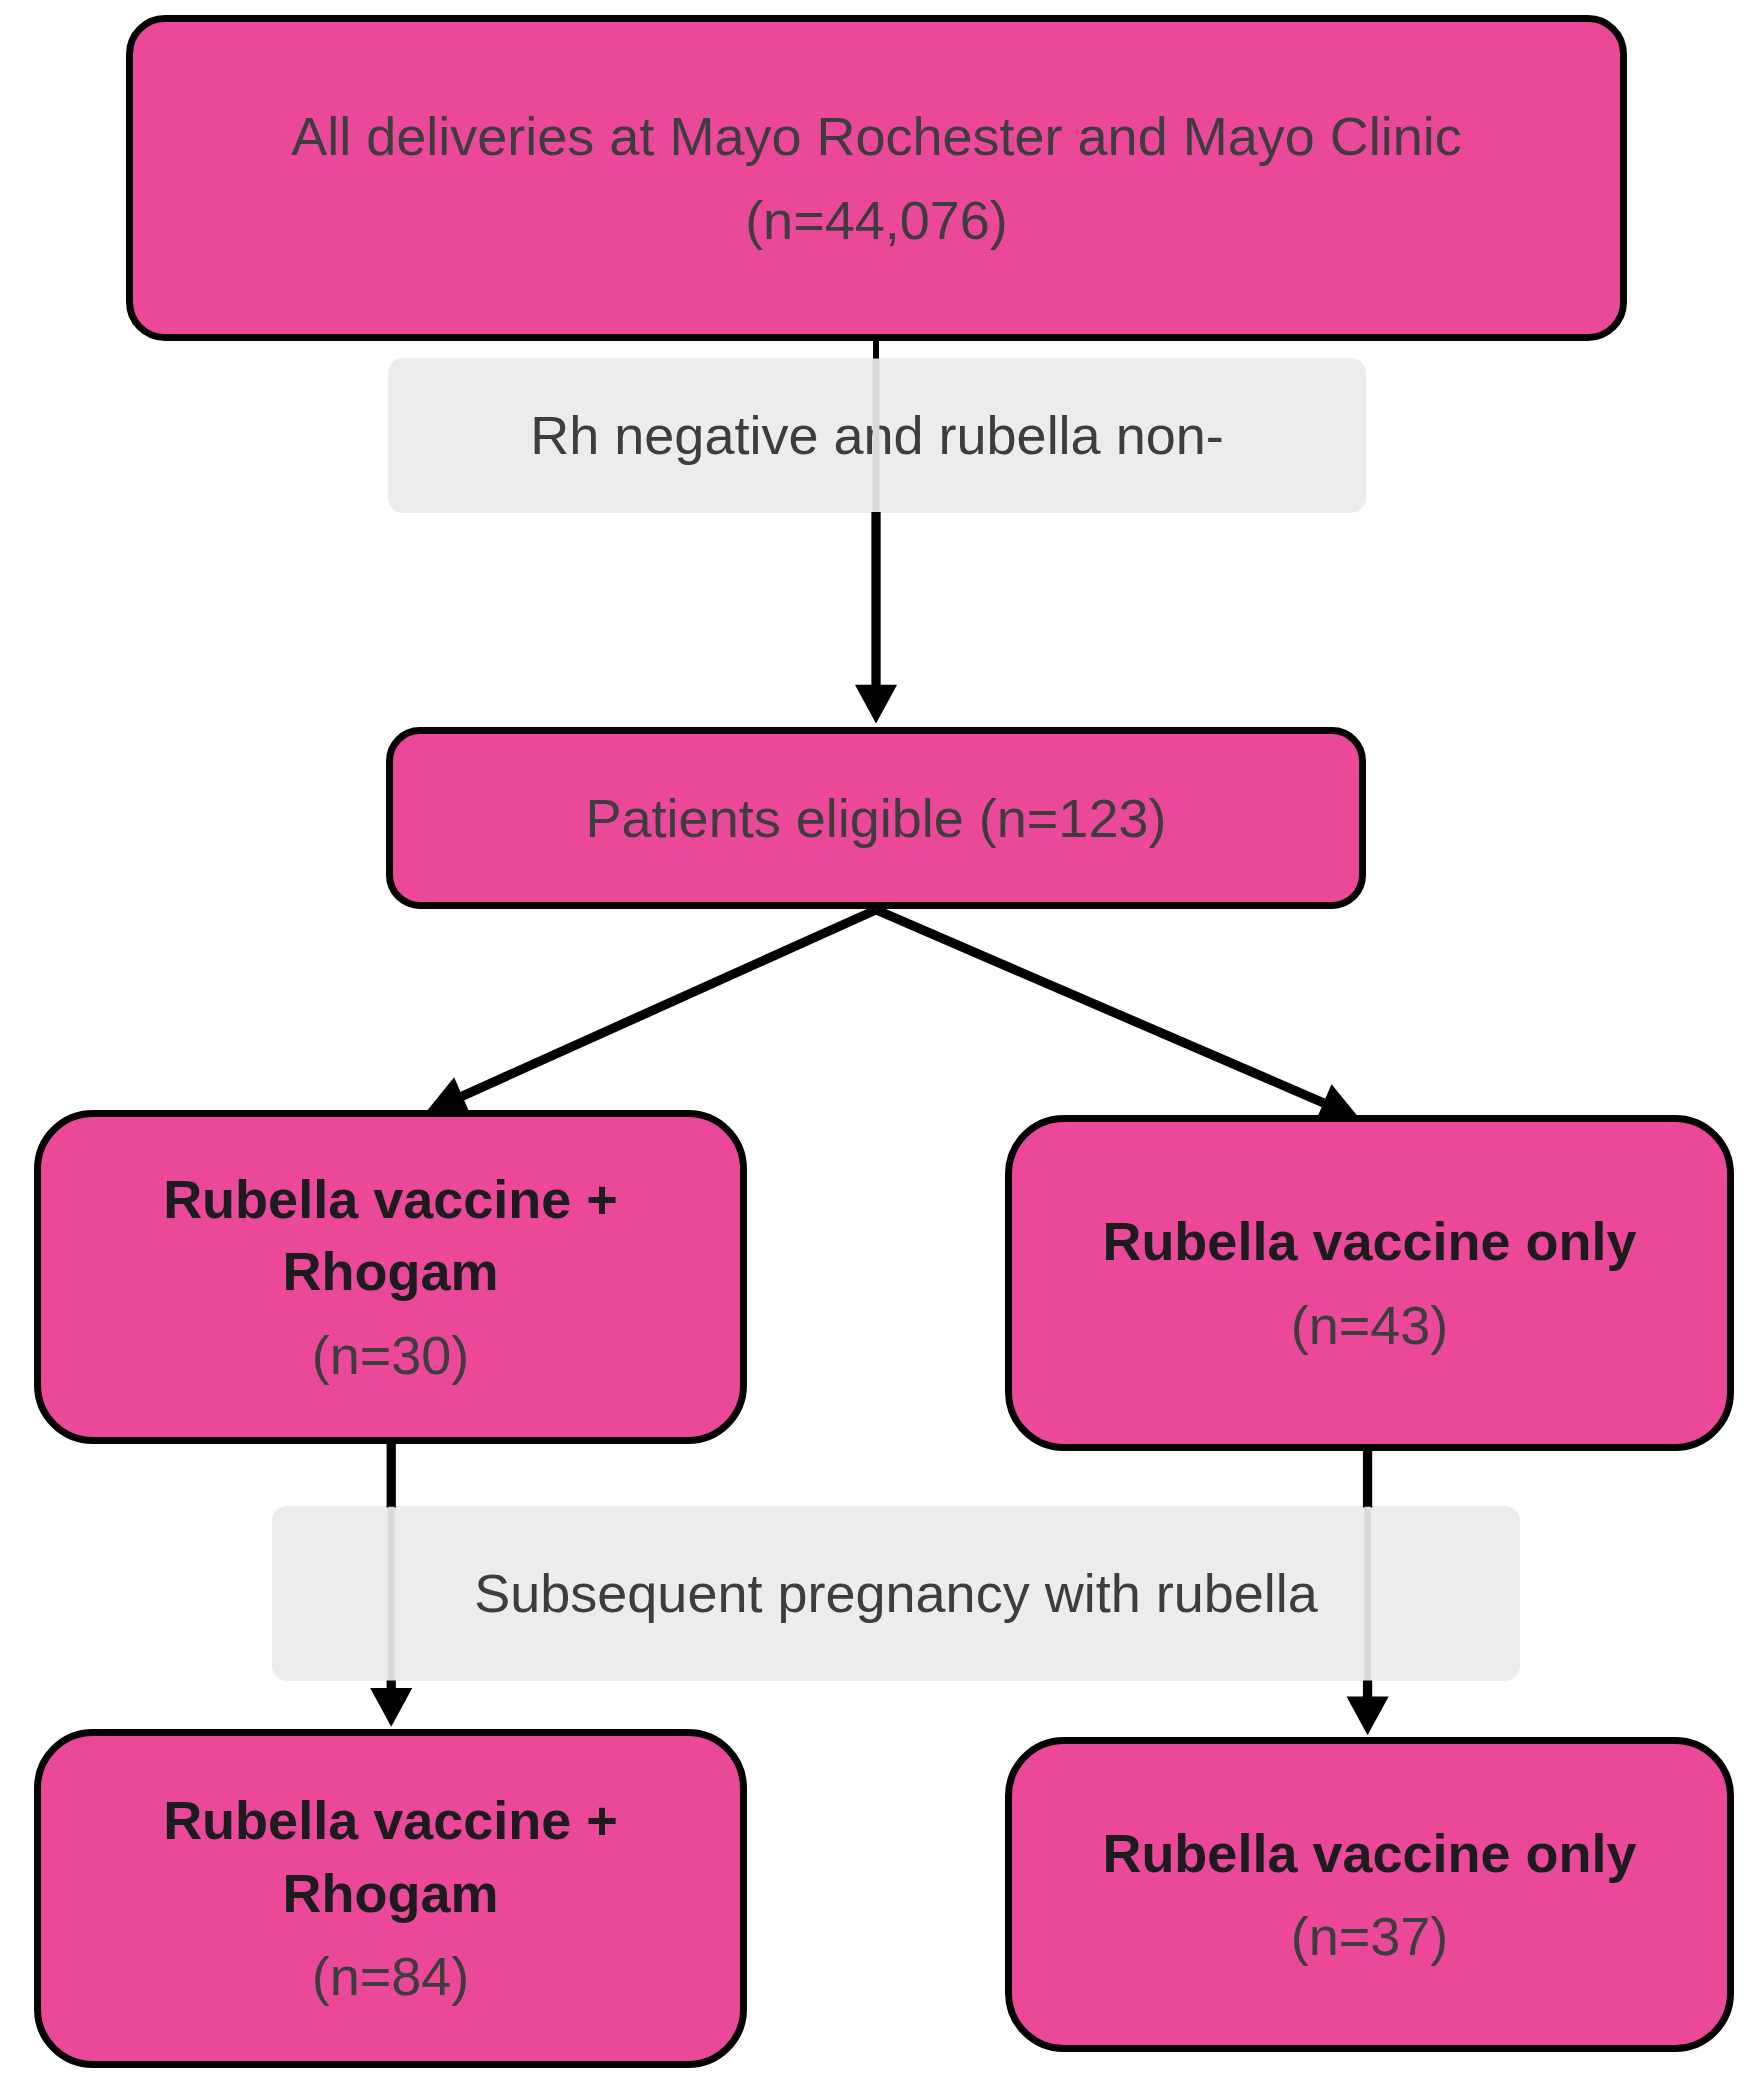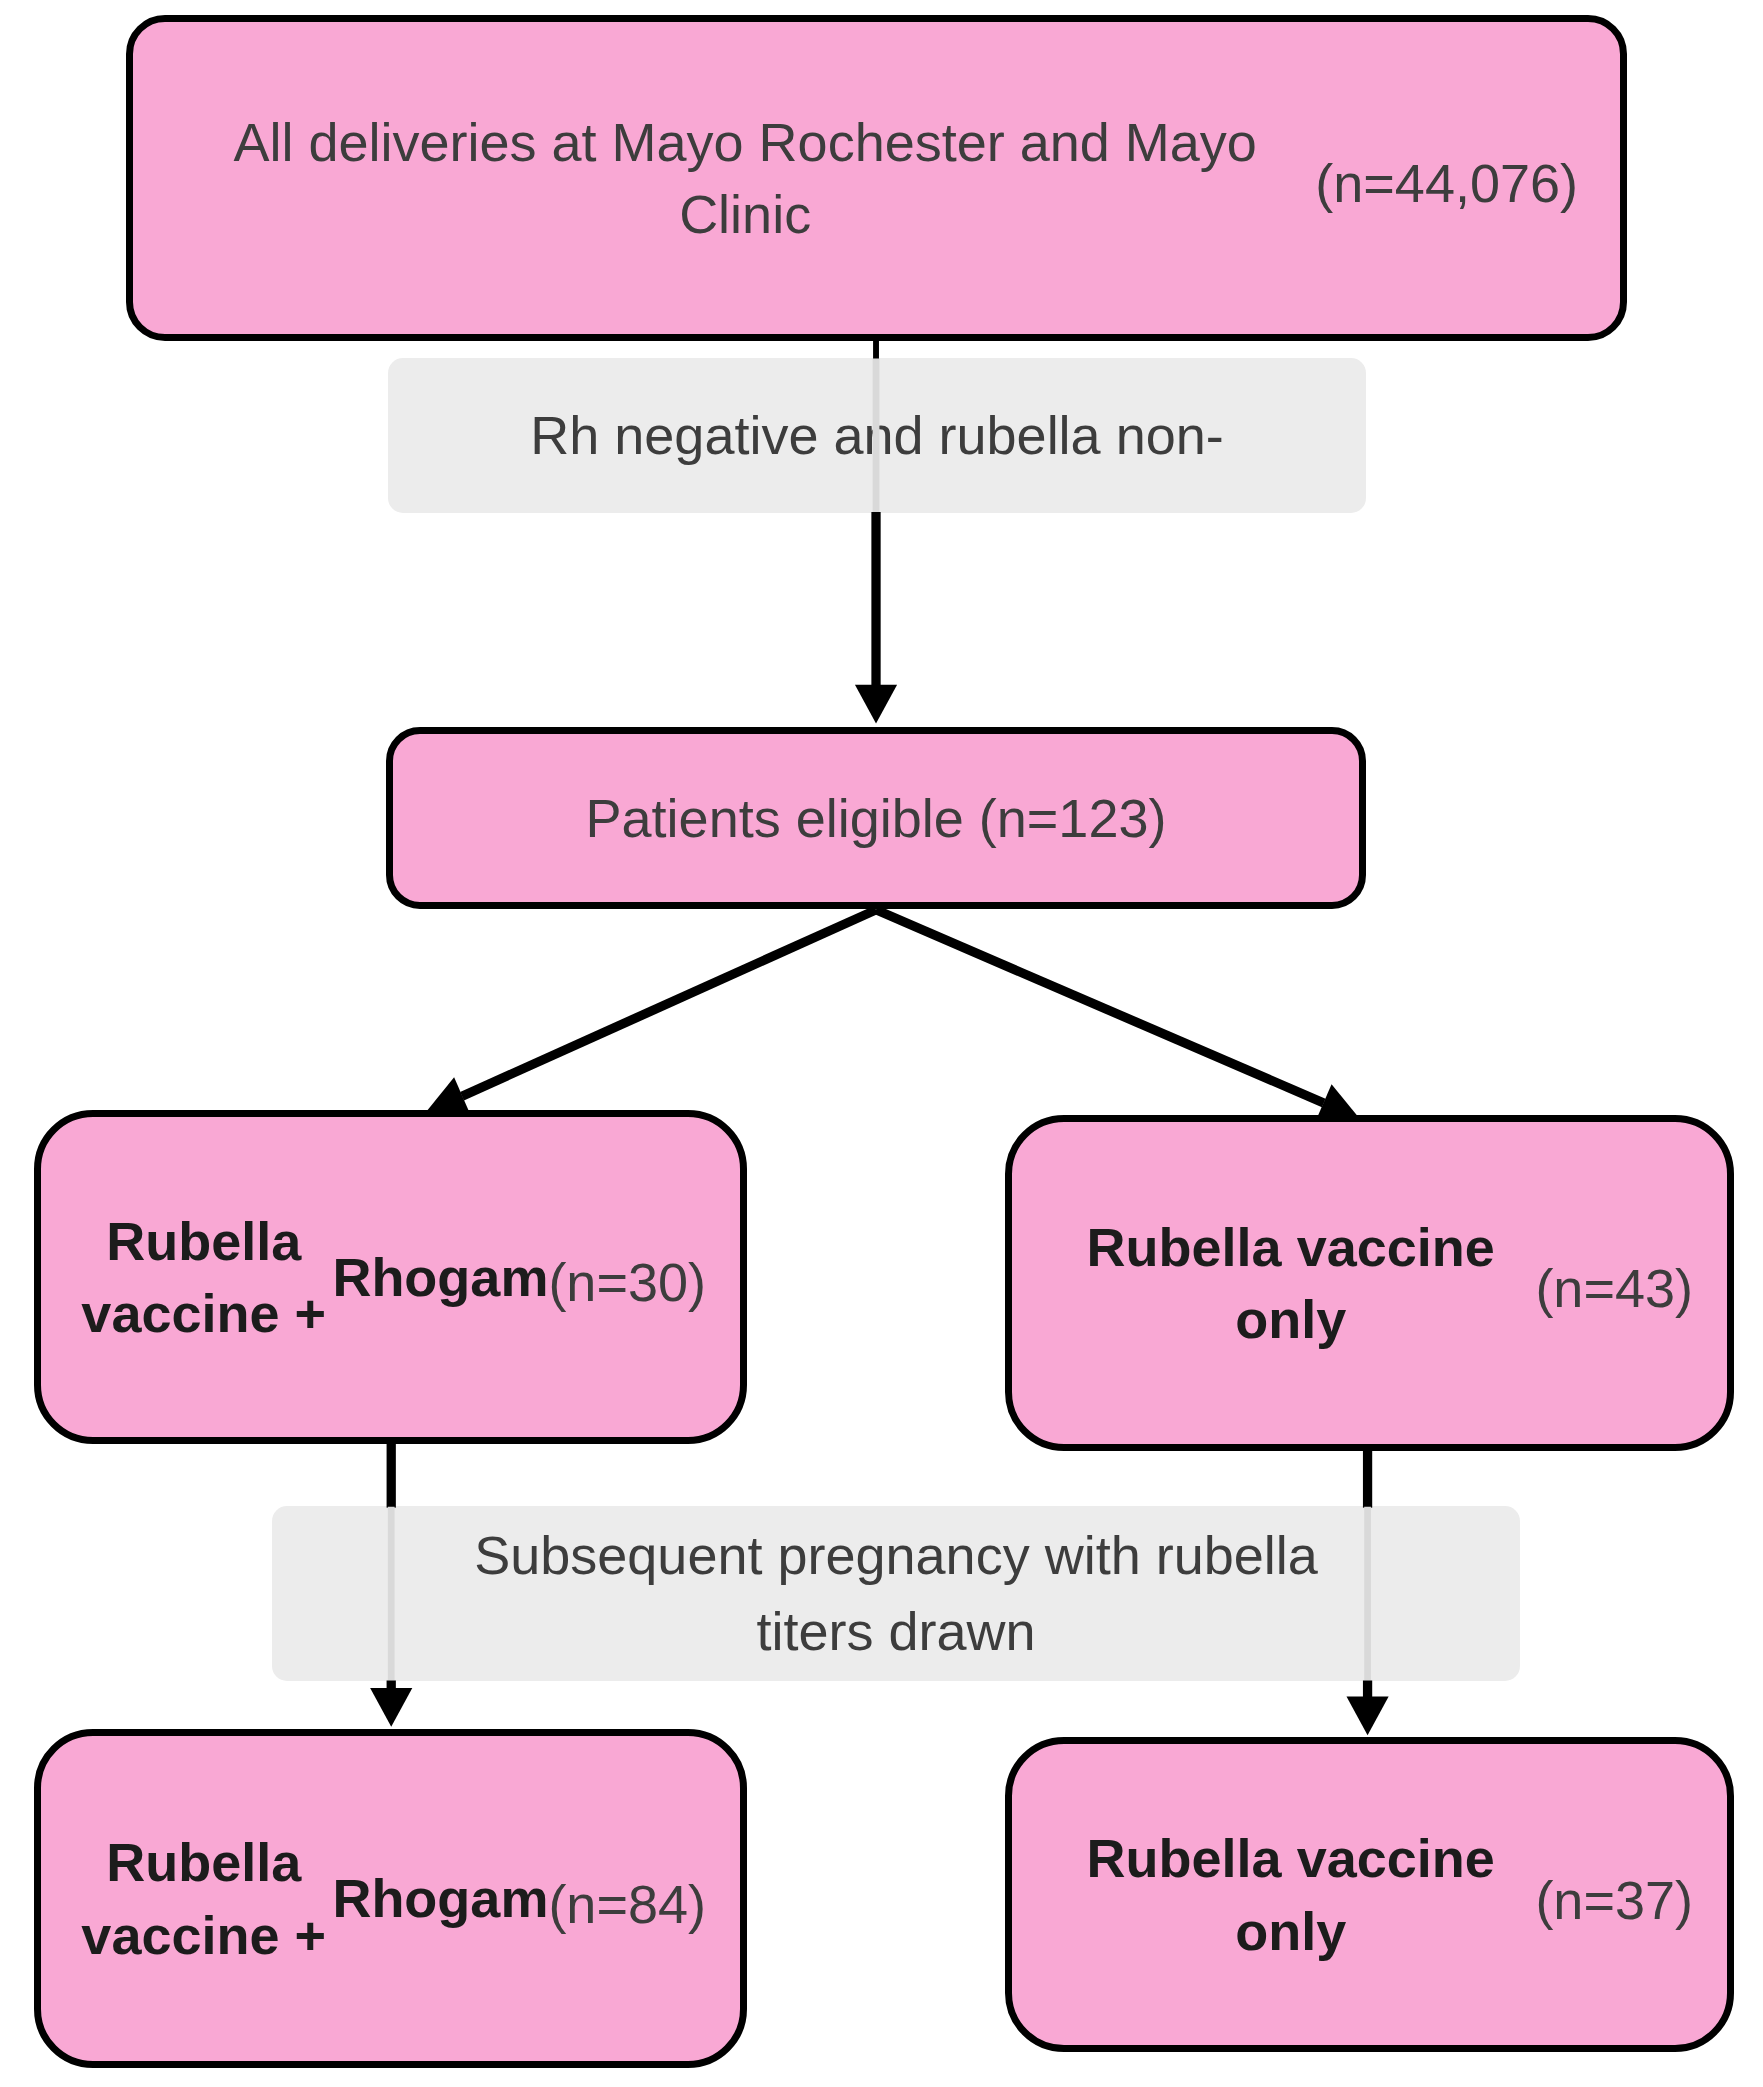--- a/index.html
+++ b/index.html
@@ -12,24 +12,24 @@
     width: 1763px;
     height: 2087px;
     background: #ffffff;
     overflow: hidden;
     font-family: "Liberation Sans", sans-serif;
   }
   
   .fbox {
     position: absolute;
     box-sizing: border-box;
-    background: #f9a8d4;
+    background: #ec4899;
     border: 7.6px solid #000000;
     display: flex;
-    flex-direction: row;
+    flex-direction: column;
     align-items: center;
     justify-content: center;
     text-align: center;
     z-index: 3;
     color: #3d3d3d;
     font-size: 54px;
     line-height: 1.34;
   }
   .fbox .bold-line {
     font-weight: 700;
@@ -125,21 +125,20 @@
     <div class="count-line">(n=30)</div>
   </div>
 
   <div class="fbox" id="box-mid-right">
     <div class="bold-line">Rubella vaccine only</div>
     <div class="count-line">(n=43)</div>
   </div>
 
   <div class="filter-label" id="filter-pregnancy">
     <div>Subsequent pregnancy with rubella</div>
-    <div>titers drawn</div>
   </div>
 
   <div class="fbox" id="box-bottom-left">
     <div class="bold-line">Rubella vaccine +</div>
     <div class="bold-line">Rhogam</div>
     <div class="count-line">(n=84)</div>
   </div>
 
   <div class="fbox" id="box-bottom-right">
     <div class="bold-line">Rubella vaccine only</div>

